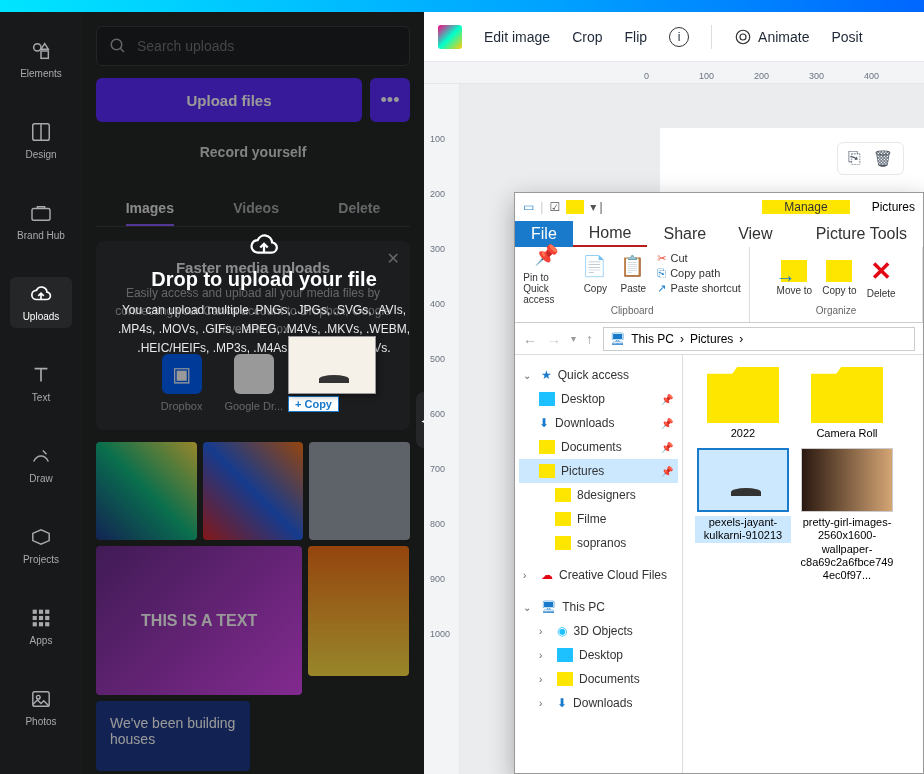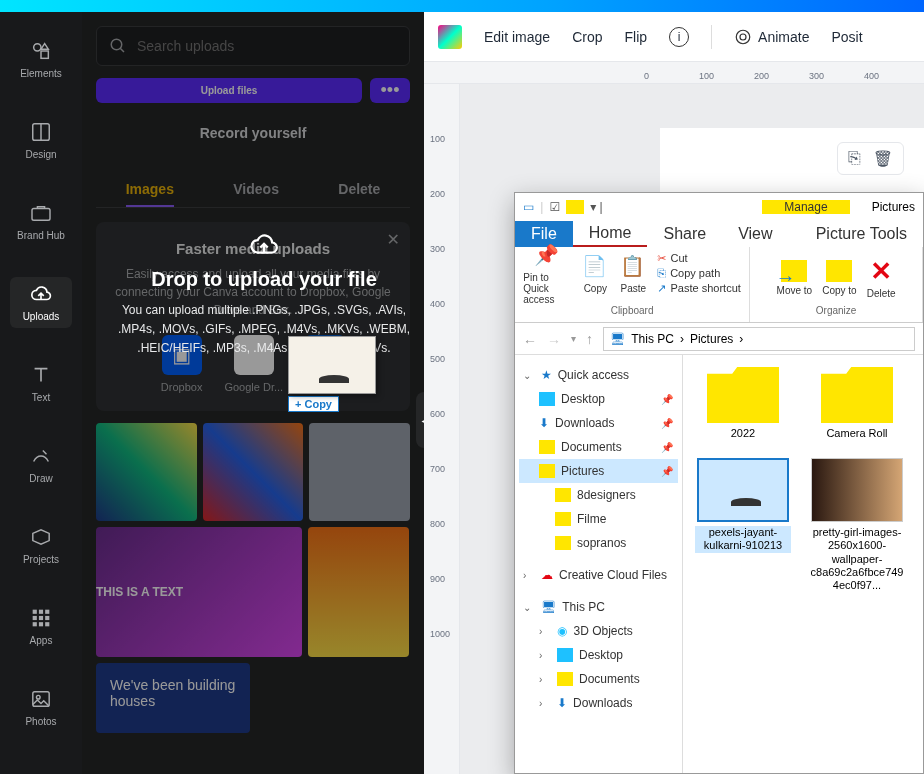--- a/index.html
+++ b/index.html
@@ -8,36 +8,36 @@
 .app{display:flex;height:762px}
 .rail{width:82px;background:#18191b;display:flex;flex-direction:column;align-items:center;padding-top:22px;gap:30px}
 .rail-item{display:flex;flex-direction:column;align-items:center;gap:6px;color:#a8aaad;cursor:pointer;width:62px;padding:6px 0;border-radius:6px}
 .rail-item.active{background:#252627;color:#fff}
 .rail-item span{font-size:10px}
 .rail-ico{width:22px;height:22px;display:flex;align-items:center;justify-content:center}
 .panel{width:342px;background:#252627;padding:14px;overflow:hidden;position:relative}
 .search{display:flex;align-items:center;background:#1e1f21;border:1px solid #3a3c3e;border-radius:6px;height:40px;padding:0 12px;gap:10px}
 .search input{background:transparent;border:none;outline:none;color:#a8aaad;font-size:14px;flex:1}
 .btn-row{display:flex;gap:8px;margin-top:12px}
-.upload-btn{flex:1;background:#5b2cff;color:#fff;border:none;border-radius:6px;height:25px;font-size:10px;font-weight:600;cursor:pointer}
+.upload-btn{flex:1;background:#5b2cff;color:#fff;border:none;border-radius:6px;height:44px;font-size:15px;font-weight:600;cursor:pointer}
 .more-btn{width:40px;background:#5b2cff;border:none;border-radius:6px;color:#fff;cursor:pointer;font-size:18px}
 .record-btn{width:100%;height:40px;margin-top:10px;background:transparent;border:none;color:#d7d8da;font-size:14px;font-weight:600;cursor:pointer}
 .tabs{display:flex;justify-content:space-around;margin-top:20px;border-bottom:1px solid #3a3c3e}
 .tab{color:#a8aaad;font-size:14px;font-weight:600;padding:8px 0;cursor:pointer}
-.tab.active{color:#eab308;border-bottom:2px solid #8b5cf6}
+.tab.active{color:#e5e5e5;border-bottom:2px solid #8b5cf6}
 .promo{background:#2f3133;border-radius:8px;margin-top:14px;padding:18px 14px;position:relative;text-align:center}
 .promo .close{position:absolute;top:8px;right:10px;color:#a8aaad;cursor:pointer;font-size:16px}
 .promo h3{color:#e8e9ea;font-size:15px;font-weight:600}
 .promo p{color:#a8aaad;font-size:12px;margin-top:8px;line-height:1.5}
 .promo-icons{display:flex;justify-content:center;gap:22px;margin-top:16px}
 .promo-ico{display:flex;flex-direction:column;align-items:center;gap:6px;color:#a8aaad;font-size:11px}
 .promo-ico .box{width:40px;height:40px;border-radius:6px;display:flex;align-items:center;justify-content:center;font-size:20px;color:#fff}
 .thumbs{display:flex;flex-wrap:wrap;gap:6px;margin-top:12px}
 .thumb{width:calc(33.33% - 4px);height:98px;border-radius:4px;background:#3a3c3e}
-.thumb.big{width:calc(66.66% - 3px);height:130px;background:linear-gradient(135deg,#6b2d8f,#d946ef);display:flex;align-items:center;color:#fff;font-size:12px;font-weight:600}
+.thumb.big{width:calc(66.66% - 3px);height:149px;background:linear-gradient(135deg,#6b2d8f,#d946ef);display:flex;align-items:center;justify-content:center;color:#fff;font-size:16px;font-weight:600}
 .thumb.houses{width:calc(50% - 3px);height:70px;background:#1e3a8a;padding:14px;color:#fff;font-size:14px}
 .thumb.small{width:calc(33.33% - 4px);height:130px}
 .drop-overlay{position:absolute;top:230px;left:14px;right:14px;text-align:center;z-index:5;pointer-events:none}
 .drop-overlay h2{color:#fff;font-size:20px;font-weight:700;margin-top:8px}
 .drop-overlay p{color:#e8e9ea;font-size:12px;margin-top:10px;line-height:1.6}
 .canvas-area{flex:1;background:#fff;position:relative}
 .edit-toolbar{height:50px;display:flex;align-items:center;gap:22px;padding:0 14px;border-bottom:1px solid #e5e7eb}
 .edit-logo{width:24px;height:24px;background:linear-gradient(135deg,#ff0080,#00ffcc,#ffcc00);border-radius:3px}
 .edit-toolbar span{font-size:14px;color:#1f2937;cursor:pointer}
 .ruler-h{height:22px;background:#f3f4f6;border-bottom:1px solid #e5e7eb;display:flex;align-items:flex-end;font-size:9px;color:#6b7280;position:relative}
@@ -73,21 +73,21 @@
 .exp-nav .crumb{display:flex;align-items:center;gap:6px;border:1px solid #ccc;flex:1;height:24px;padding:0 6px}
 .exp-body{display:flex;flex:1;overflow:hidden}
 .exp-tree{width:168px;border-right:1px solid #ddd;padding:8px 4px;font-size:12px;overflow-y:auto}
 .tree-item{display:flex;align-items:center;gap:6px;height:24px;padding:0 4px;cursor:pointer;color:#333}
 .tree-item .chev{width:12px;color:#666;font-size:10px}
 .tree-item .pin{margin-left:auto;color:#999;font-size:10px}
 .tree-item.sel{background:#cce8ff}
 .tree-item.sub{padding-left:20px}
 .tree-item.sub2{padding-left:36px}
 .tree-ico{width:16px;height:14px}
-.exp-files{flex:1;padding:12px;display:flex;flex-wrap:wrap;gap:18px;align-content:flex-start;font-size:11px}
+.exp-files{flex:1;padding:12px;display:flex;flex-wrap:wrap;gap:8px;align-content:flex-start;font-size:11px}
 .file-item{width:96px;display:flex;flex-direction:column;align-items:center;gap:4px;cursor:pointer;text-align:center}
 .file-item .folder{width:72px;height:56px;background:#ffe600;clip-path:polygon(0 12%,35% 12%,42% 0,100% 0,100% 100%,0 100%)}
 .file-item .thumb-img{width:92px;height:64px;border:1px solid #ccc;background:#f5f1e8;position:relative}
 .file-item.sel .thumb-img{border:2px solid #1979ca;background:#cce8ff}
 .file-item .name{font-size:11px;line-height:1.2;word-break:break-word}
 .drag-ghost{position:absolute;left:288px;top:336px;z-index:200;pointer-events:none}
 .drag-ghost .ghost-img{width:88px;height:58px;background:#f5f1e8;border:1px solid #999;box-shadow:2px 2px 6px rgba(0,0,0,.4);position:relative}
 .drag-ghost .ghost-img::after{content:"";position:absolute;bottom:10px;left:30px;width:30px;height:8px;background:#333;border-radius:50% 50% 0 0}
 .drag-ghost .copy-badge{background:#fff;border:1px solid #1979ca;color:#1979ca;font-size:11px;font-weight:600;padding:1px 6px;margin-top:2px;display:inline-flex;align-items:center;gap:3px}
 .dim{filter:brightness(0.6)}

